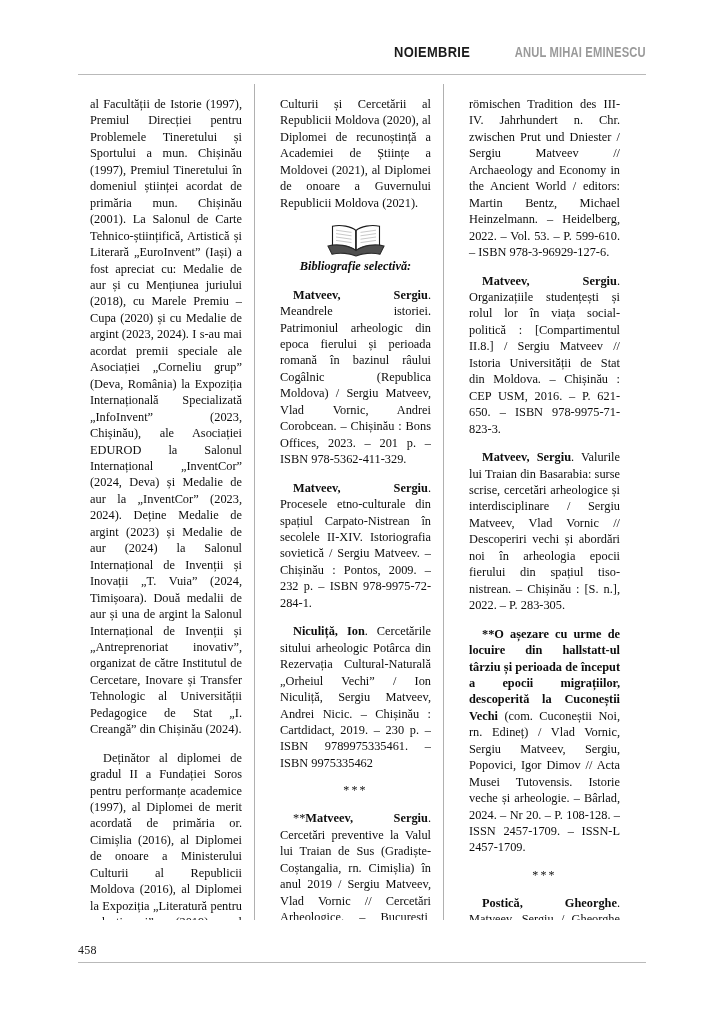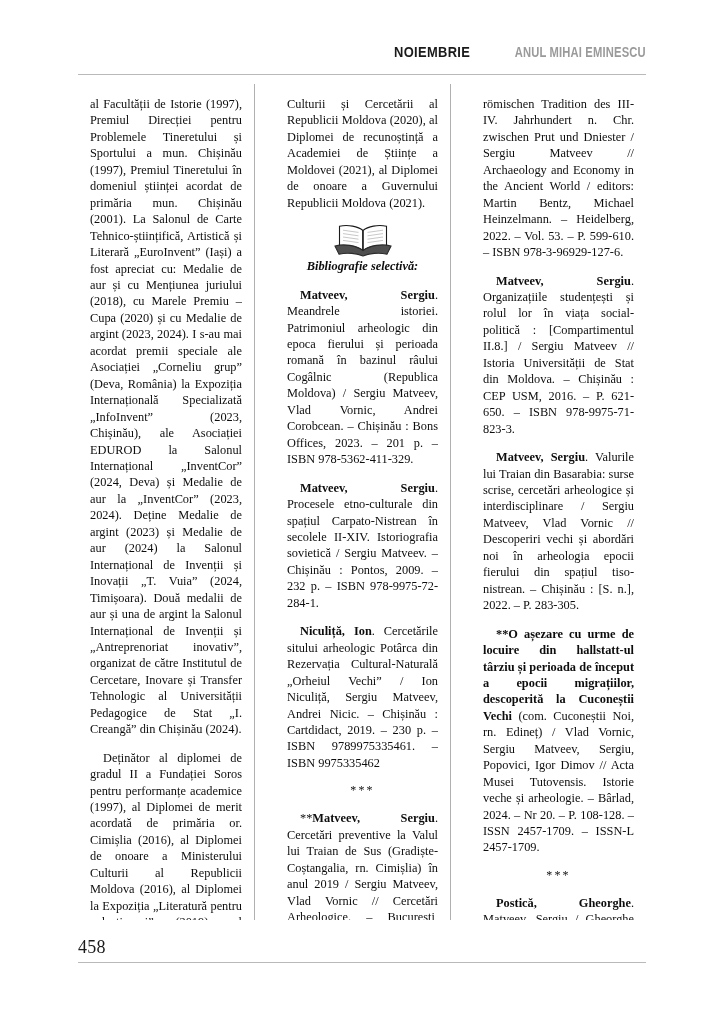--- a/index.html
+++ b/index.html
@@ -75,21 +75,21 @@
   .col {
     width: 176px;
     font-size: 12.35px;
     line-height: 16.45px;
     text-align: justify;
     text-justify: inter-word;
     hyphens: manual;
     overflow: hidden;
   }
   .col.mid, .col.right {
-    padding-left: 20px;
+    padding-left: 13px;
     border-left: 1px solid #b0b0b0;
     width: 175px;
   }
   .col p {
     margin: 12px;
     text-indent: 13px;
   }
   .col p.cont  { text-indent: 0; }
   b { font-weight: bold; }
 
@@ -133,21 +133,21 @@
     left: 78px;
     right: 78px;
     bottom: 61px;
     height: 1px;
     background: #b9b9b9;
   }
   .folio {
     position: absolute;
     left: 78px;
     bottom: 66px;
-    font-size: 18px;
+    font-size: 12px;
     color: #1a1a1a;
     letter-spacing: 0.3px;
   }
 </style>
 </head>
 <body>
 
 <div class="page">
 
   <div class="runhead">

